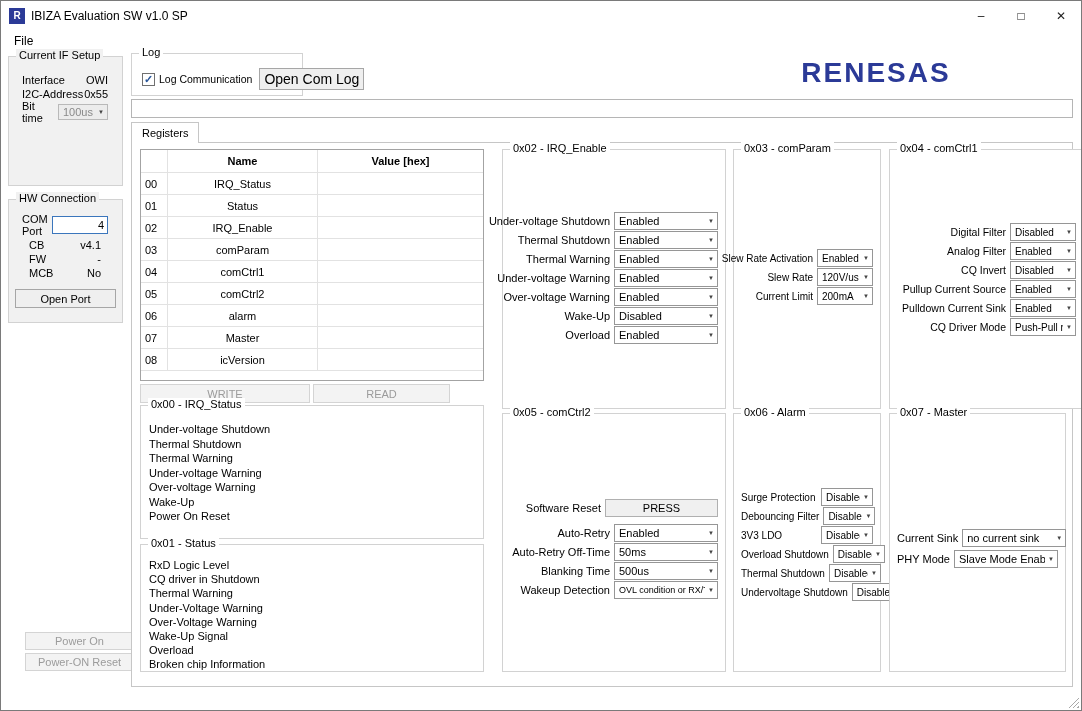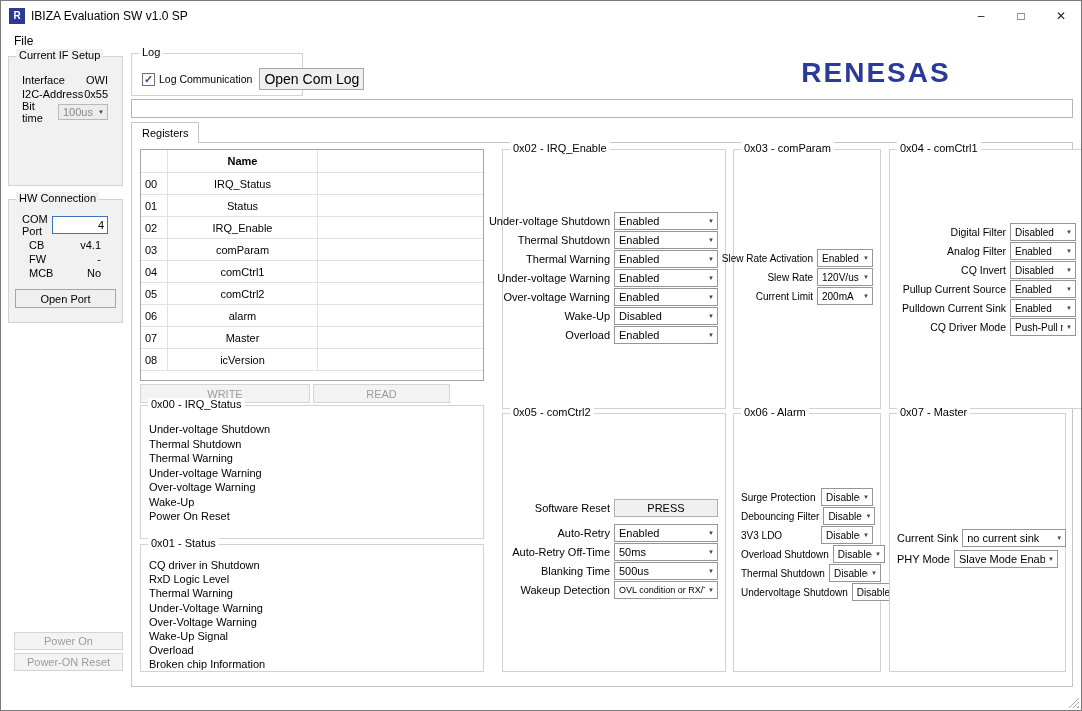--- a/index.html
+++ b/index.html
@@ -24,21 +24,21 @@
   .groupbox { position:absolute; border:1px solid #d2d2d2; background:#fff; }
   .gb-title { position:absolute; top:-8px; left:7px; background:#fff; padding:0 3px;
               white-space:nowrap; font-size:11px;text-align:right; }
   .groupbox.gray { background:#f1f1f1; }
   .groupbox.gray > .gb-title { background:#f1f1f1; }
 
   
   .srow { display:flex; align-items:center; height:14px; padding:0 14px 0 13px; }
   .srow .sval { margin-left:auto; }
   .srow.tall { height:18px; margin-top:2px; }
-  .sidebar-btn { position:absolute; left:13px; width:109px; height:18px;text-align:right; }
+  .sidebar-btn { position:absolute; left:24px; width:109px; height:18px;text-align:right; }
 
   
   .btn { display:flex; align-items:center; justify-content:center; background:#efefef;
          border:1px solid #a6a6a6; font-size:11px; cursor:default; white-space:nowrap; }
   .btn.disabled { background:#f3f3f3; border-color:#d4d4d4; color:#9b9b9b; }
 
   
   .combo { display:flex; align-items:center; height:18px; background:#fff;
            border:1px solid #969696; padding:0 3px 0 4px; flex:0 0 auto; }
   .combo .ctext { flex:1; white-space:nowrap; overflow:hidden; font-size:11px; }
@@ -87,21 +87,21 @@
   .ilist .item { display:block; line-height:14.5px; white-space:nowrap; }
   .ilist.compact { padding-top:13px; }
   .ilist.compact .item { line-height:14.2px; }
 
   
   .fields { width:100%; }
   .frow { display:flex; align-items:center; justify-content:flex-end; height:18px;
           margin-bottom:1px; padding:0 7px; }
   .frow.between { justify-content:space-between; }
   .frow .flabel { margin-right:4px; white-space:nowrap; }
-  .press-btn { width:104px; height:18px; background:#f0f0f0; border:1px solid #b0b0b0; }
+  .press-btn { width:113px; height:18px; background:#f0f0f0; border:1px solid #b0b0b0; }
   .frow.gap-after { margin-bottom:7px; }
   .g-comparam .flabel, .g-comparam .ctext { font-size:10px; }
   .g-comctrl1 .flabel { font-size:10.5px; }
   .g-comctrl1 .ctext { font-size:10px; }
   .g-alarm .flabel, .g-alarm .ctext { font-size:10px; }
   .ctext.tiny { font-size:9px; }
 
   
   .com-input { width:56px; height:18px; border:1px solid #3b76bc; background:#fff; text-align:right;
                padding:0 3px; font-family:"Liberation Sans",sans-serif; font-size:11px; }
@@ -204,20 +204,21 @@
   <div class="tab">
     <span>Registers</span>
   </div>
 
   <div class="tab-panel">
 
     <div class="reg-table">
       <div class="rt-row head">
         <div class="rt-cell rt-idx"></div>
         <div class="rt-cell rt-name">Name</div>
+        <div class="rt-cell rt-val">Value [hex]</div>
       </div>
       <div class="rt-row">
         <div class="rt-cell rt-idx">00</div>
         <div class="rt-cell rt-name">IRQ_Status</div>
         <div class="rt-cell rt-val"></div>
       </div>
       <div class="rt-row">
         <div class="rt-cell rt-idx">01</div>
         <div class="rt-cell rt-name">Status</div>
         <div class="rt-cell rt-val"></div>
@@ -275,22 +276,22 @@
         <span class="item">Under-voltage Warning</span>
         <span class="item">Over-voltage Warning</span>
         <span class="item">Wake-Up</span>
         <span class="item">Power On Reset</span>
       </div>
     </div>
 
     <div class="groupbox" style="left:8px; top:401px; width:344px; height:128px;">
       <span class="gb-title">0x01 - Status</span>
       <div class="ilist compact">
+        <span class="item">RxD Logic Level</span>
         <span class="item">CQ driver in Shutdown</span>
-        <span class="item">RxD Logic Level</span>
         <span class="item">Thermal Warning</span>
         <span class="item">Under-Voltage Warning</span>
         <span class="item">Over-Voltage Warning</span>
         <span class="item">Wake-Up Signal</span>
         <span class="item">Overload</span>
         <span class="item">Broken chip Information</span>
       </div>
     </div>
 
     <div class="groupbox" style="left:370px; top:6px; width:224px; height:260px;">

